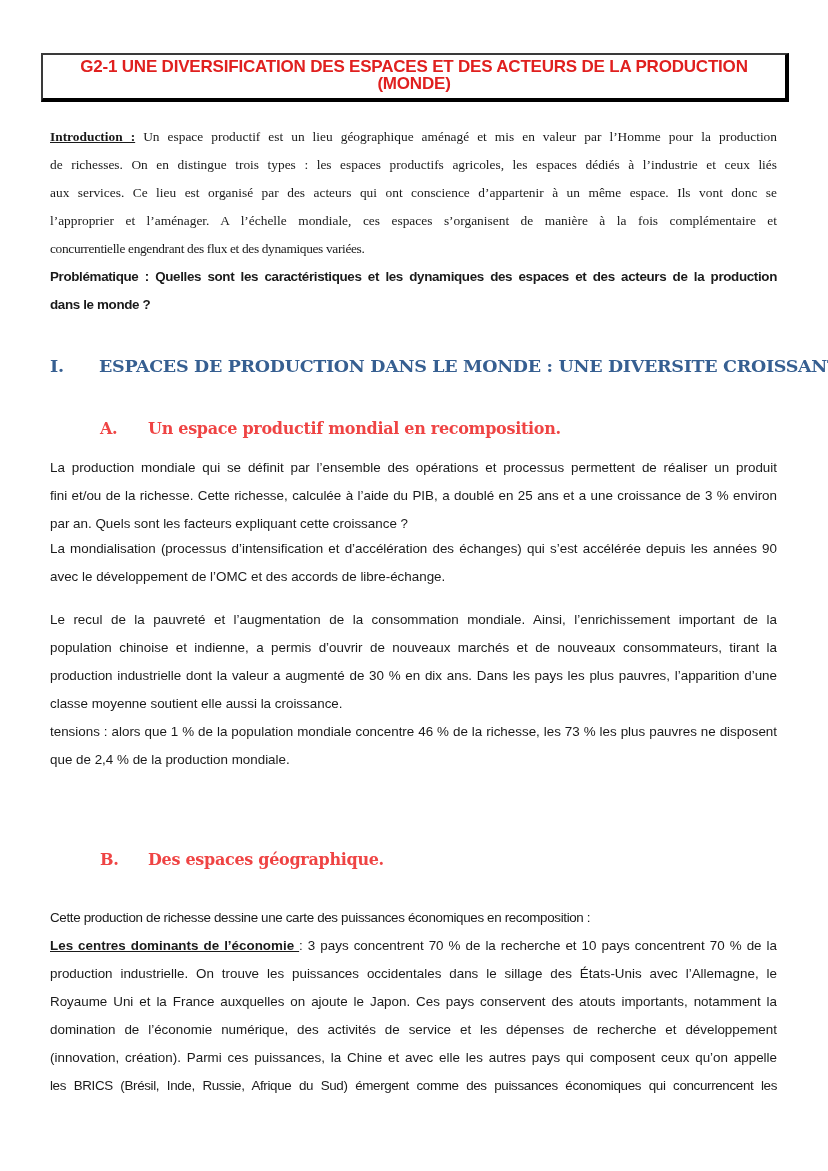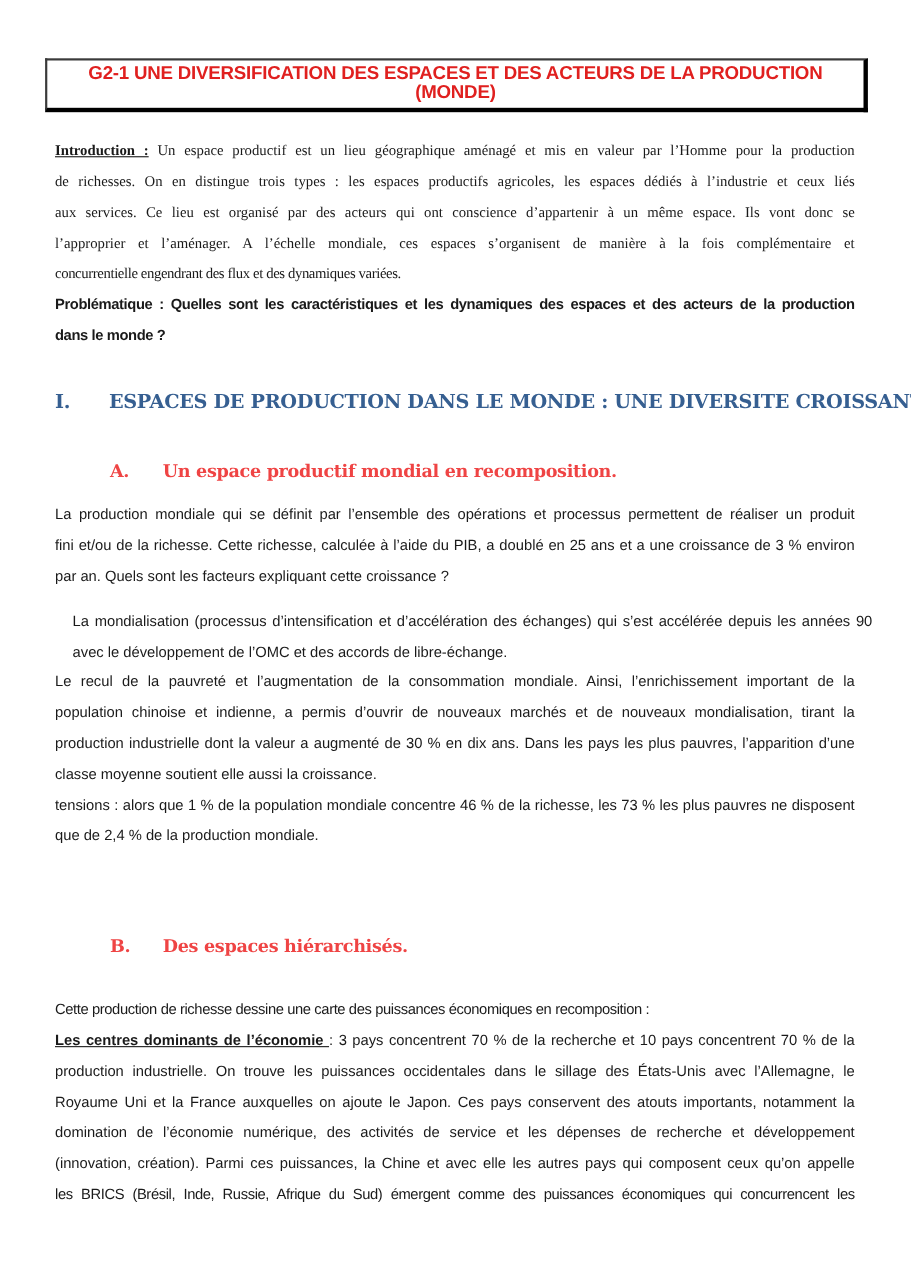--- a/index.html
+++ b/index.html
@@ -112,39 +112,39 @@
 <div class="h2" style="top:419px;">
   <span class="num">A.</span><span>Un espace productif mondial en recomposition.</span>
 </div>
 
 <div class="para" style="top:454px;">
   <span class="line">La production mondiale qui se définit par l’ensemble des opérations et processus permettent de réaliser un produit</span>
   <span class="line">fini et/ou de la richesse. Cette richesse, calculée à l’aide du PIB, a doublé en 25 ans et a une croissance de 3 % environ</span>
   <span class="line last">par an. Quels sont les facteurs expliquant cette croissance ?</span>
 </div>
 
-<div class="para" style="top:551px;margin-left:16px;">
+<div class="para" style="top:535px;">
   <span class="line">La mondialisation (processus d’intensification et d’accélération des échanges) qui s’est accélérée depuis les années 90</span>
   <span class="line last">avec le développement de l’OMC et des accords de libre-échange.</span>
 </div>
 
 <div class="para" style="top:606px;">
   <span class="line">Le recul de la pauvreté et l’augmentation de la consommation mondiale. Ainsi, l’enrichissement important de la</span>
-  <span class="line">population chinoise et indienne, a permis d’ouvrir de nouveaux marchés et de nouveaux mondialisation, tirant la</span>
+  <span class="line">population chinoise et indienne, a permis d’ouvrir de nouveaux marchés et de nouveaux consommateurs, tirant la</span>
   <span class="line">production industrielle dont la valeur a augmenté de 30 % en dix ans. Dans les pays les plus pauvres, l’apparition d’une</span>
   <span class="line last">classe moyenne soutient elle aussi la croissance.</span>
 </div>
 
 <div class="para" style="top:718px;">
   <span class="line">tensions : alors que 1 % de la population mondiale concentre 46 % de la richesse, les 73 % les plus pauvres ne disposent</span>
   <span class="line last">que de 2,4 % de la production mondiale.</span>
 </div>
 
 <div class="h2" style="top:850px;">
-  <span class="num">B.</span><span>Des espaces hiérarchisés.</span>
+  <span class="num">B.</span><span>Des espaces géographique.</span>
 </div>
 
 <div class="para cond" style="top:904px;">
   <span class="line last">Cette production de richesse dessine une carte des puissances économiques en recomposition :</span>
 </div>
 
 <div class="para" style="top:932px;">
   <span class="line"><span class="lbl-u">Les centres dominants de l’économie </span><span>: 3 pays concentrent 70 % de la recherche et 10 pays concentrent 70 % de la</span></span>
   <span class="line">production industrielle. On trouve les puissances occidentales dans le sillage des États-Unis avec l’Allemagne, le</span>
   <span class="line">Royaume Uni et la France auxquelles on ajoute le Japon. Ces pays conservent des atouts importants, notamment la</span>

